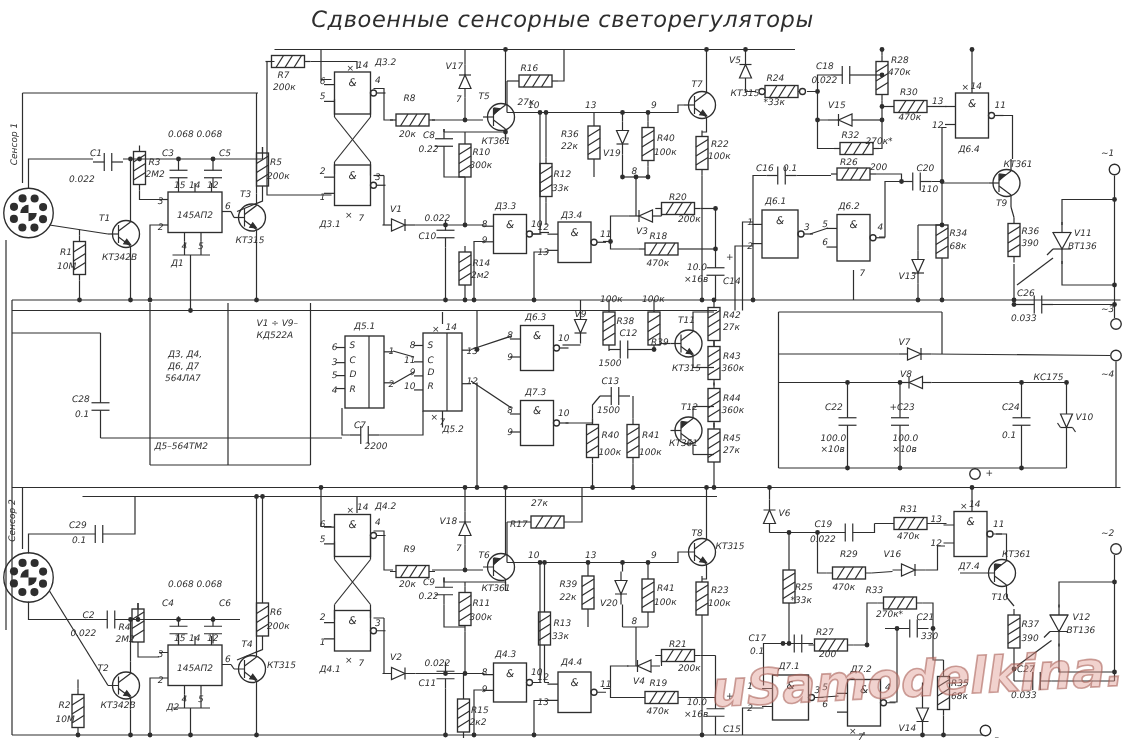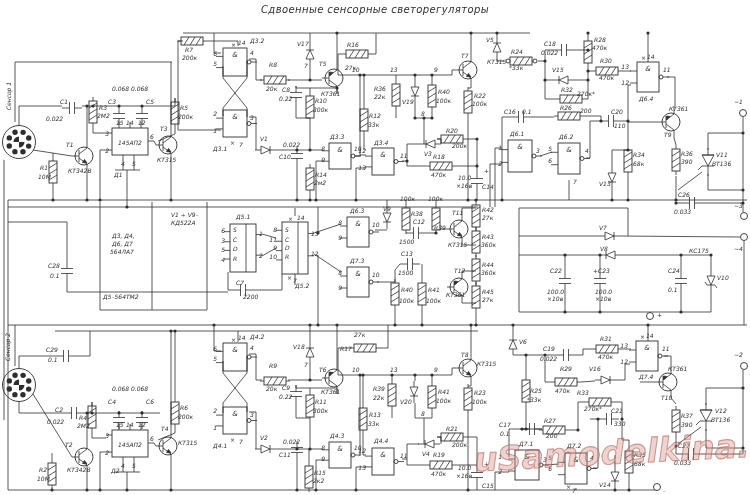--- a/index.html
+++ b/index.html
@@ -1,19 +1,19 @@
 <!DOCTYPE html>
 <html><head>
 <meta charset="utf-8">
 <style>
   html,body{margin:0;padding:0;background:#fff;}
   #page{position:relative;width:750px;height:495px;background:#fff;overflow:hidden;
         font-family:"DejaVu Sans",sans-serif;}
   #schtitle{position:absolute;top:4px;left:0;width:100%;text-align:center;
-        font-style:italic;font-size:10px;color:#2e2e2e;letter-spacing:.4px;}
+        font-style:italic;font-size:15px;color:#2e2e2e;letter-spacing:.4px;}
   #wm{position:absolute;left:474px;top:432px;font-size:33px;font-weight:bold;font-style:italic;
         transform:rotate(-3deg);color:rgba(222,148,138,.42);
         -webkit-text-stroke:1.1px rgba(164,90,80,.55);white-space:nowrap;}
   svg{position:absolute;left:0;top:0;}
   svg text{font-family:"DejaVu Sans",sans-serif;font-style:italic;}
 </style>
 </head>
 <body>
 
 <div id="page">

